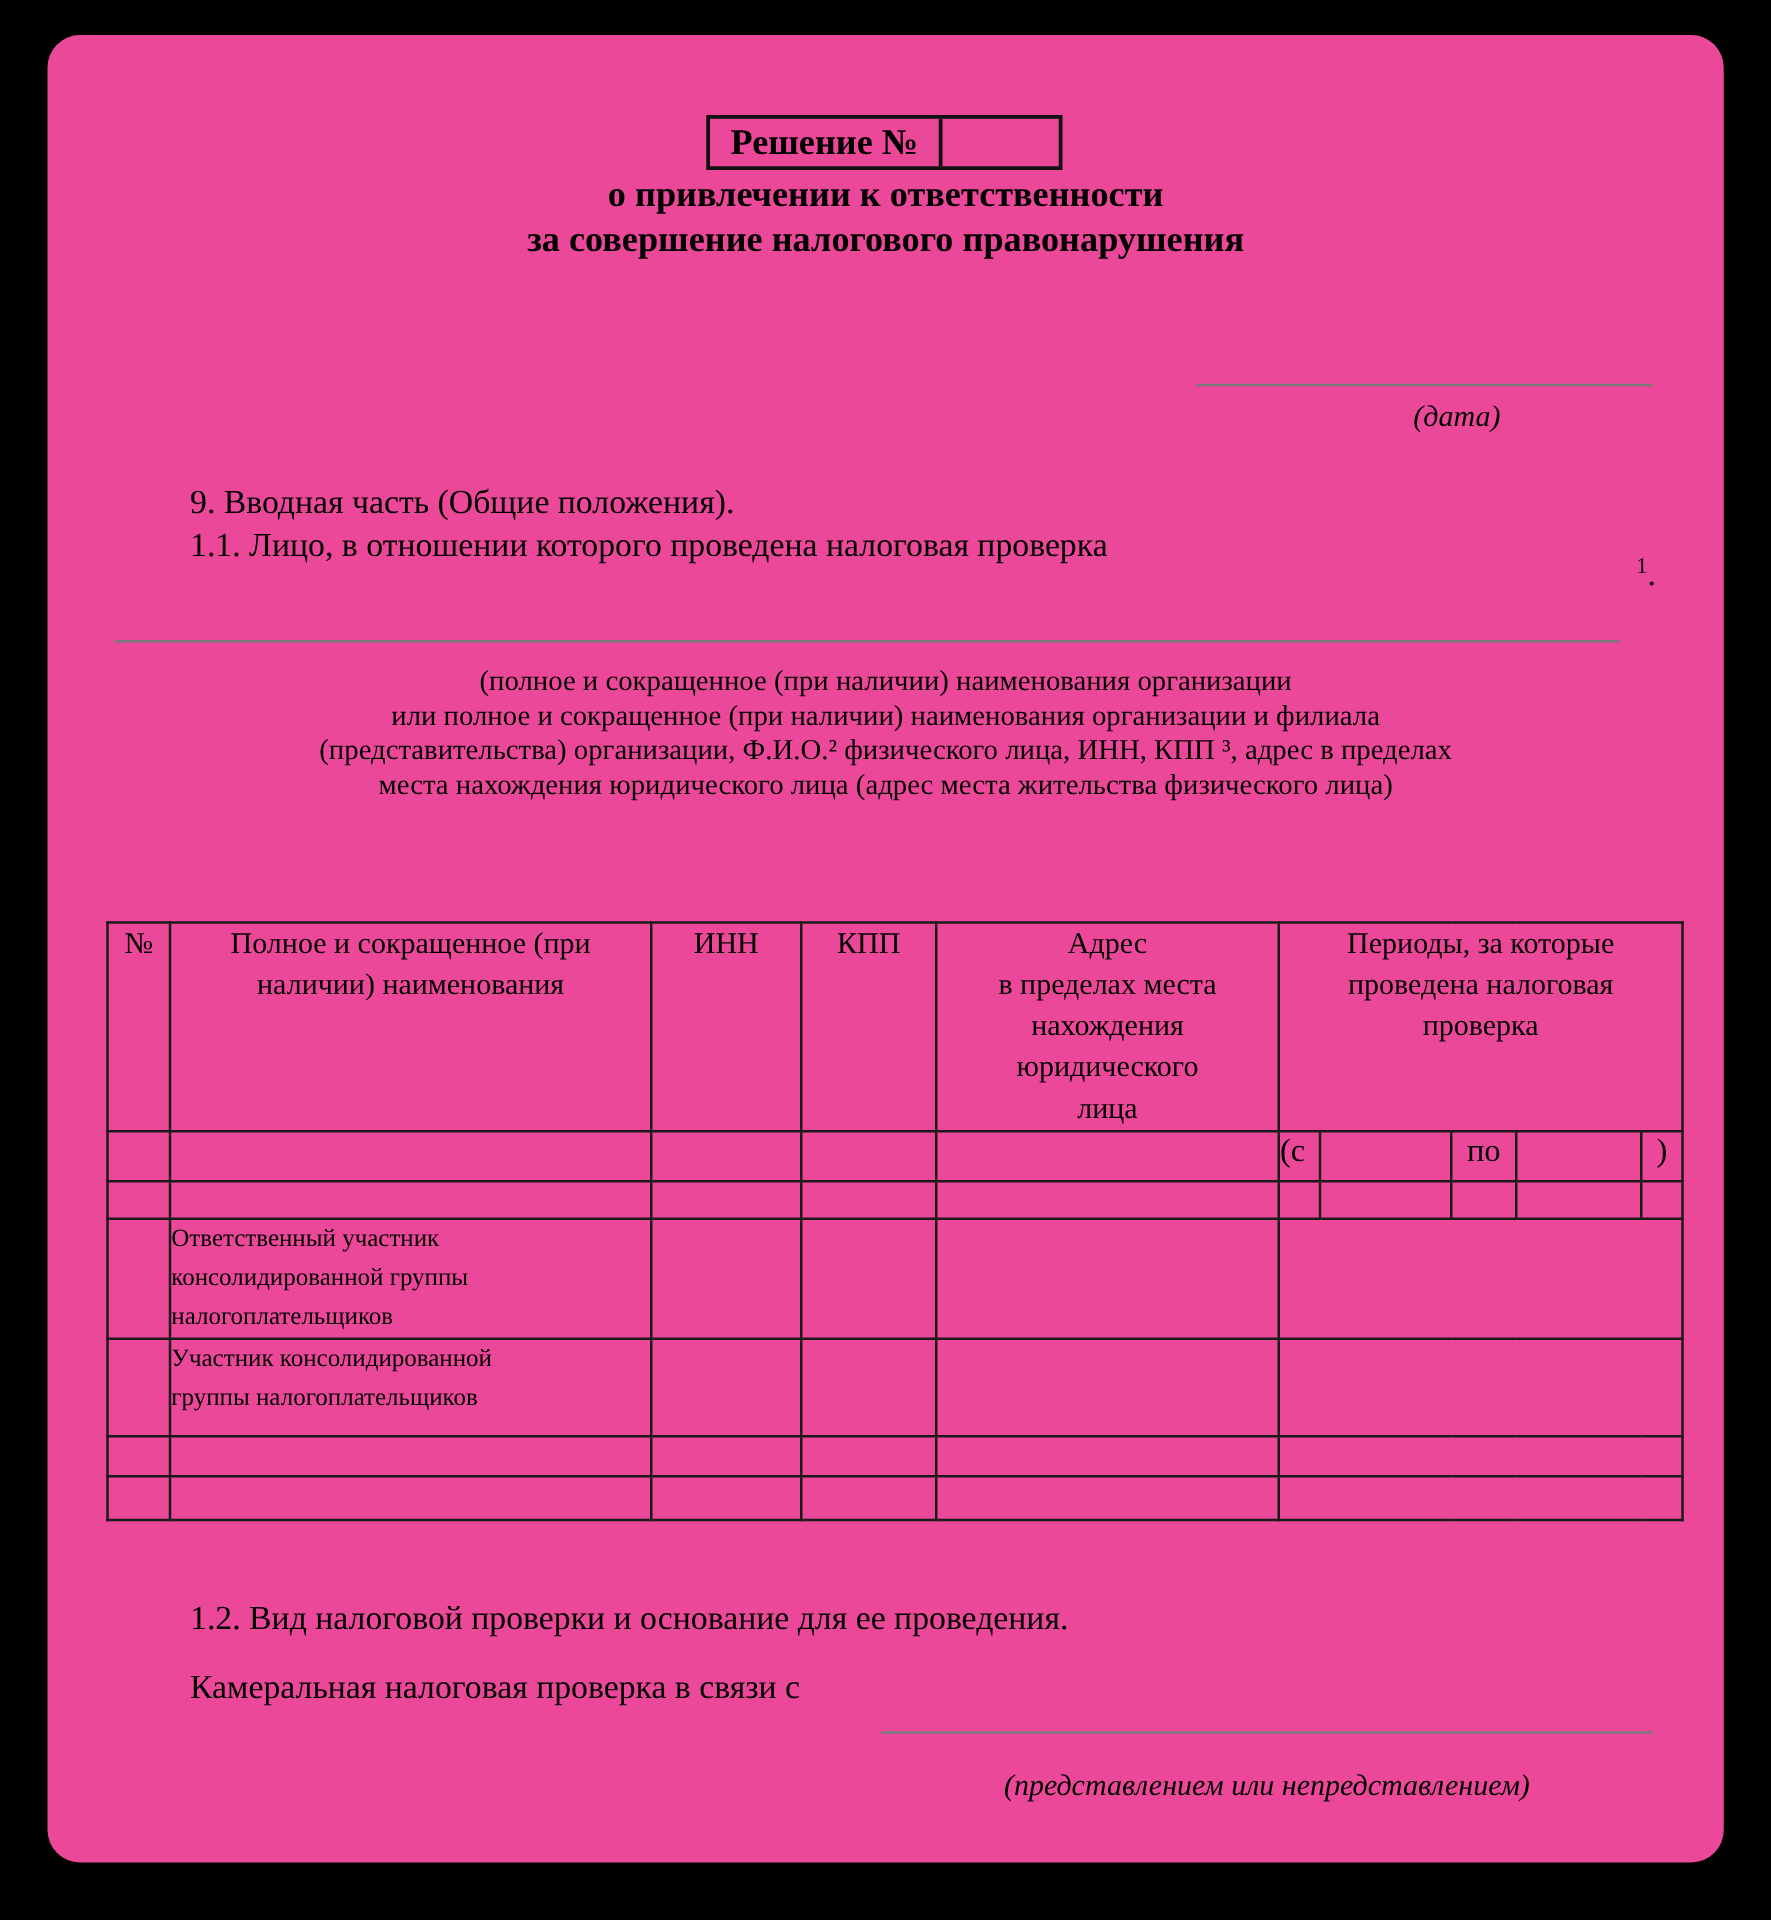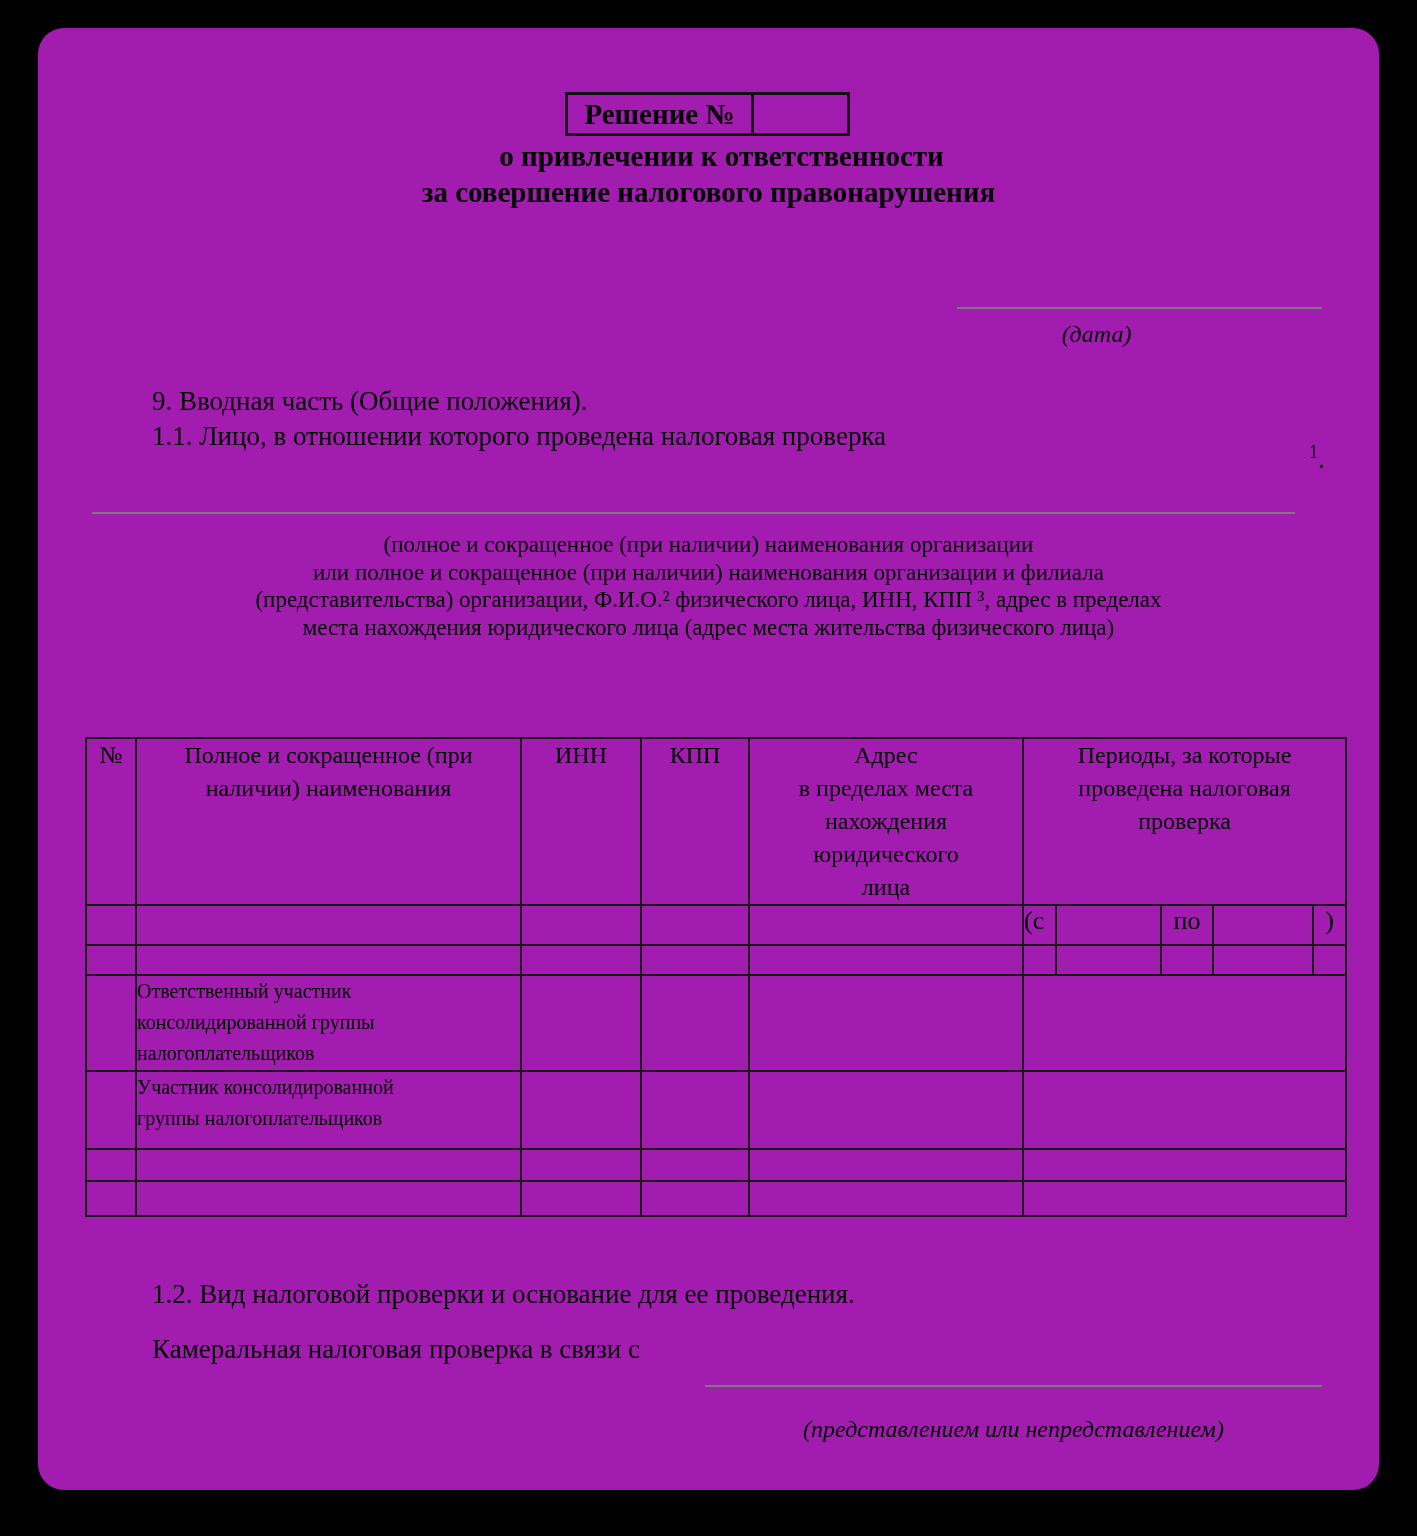--- a/index.html
+++ b/index.html
@@ -7,42 +7,42 @@
     width:1417px;height:1536px;
     background:#000;
     position:relative;
     font-family:"Liberation Serif","DejaVu Serif",serif;
     color:#000;
     overflow:hidden;
   }
   .page{
     position:absolute;left:38px;top:28px;
     width:1341px;height:1462px;
-    background:#a21caf;border-radius:26px;
+    background:#ec4899;border-radius:26px;
   }
   .abs{position:absolute;}
 
   
   .title-box{
     left:527px;top:64px;width:285px;height:44px;
     border:3px solid #111;display:flex;align-items:stretch;box-sizing:border-box;
   }
   .tb-label{
     width:186px;border-right:3px solid #111;box-sizing:border-box;
     font-weight:bold;font-size:29px;line-height:38px;text-align:center;
   }
   .tb-value{flex:1;}
   .subtitle{left:0;width:1341px;text-align:center;font-weight:bold;font-size:29px;line-height:34px;}
-  .subtitle.l2{top:111px;padding-left:13px;}
+  .subtitle.l2{top:111px;}
   .subtitle.l3{top:147px;}
 
   
   .rule{border-top:2px solid #7a7a7a;height:0;}
   .date-rule{left:919px;top:279px;width:365px;}
-  .date-caption{left:876px;top:293px;width:365px;text-align:center;font-style:italic;font-size:24px;}
+  .date-caption{left:945px;top:293px;width:365px;text-align:center;font-style:italic;font-size:24px;}
 
   
   .body-text{font-size:27px;line-height:34px;}
   .s1-heading{left:114px;top:356px;}
   .s1-item{left:114px;top:391px;}
   .fn-mark{left:1271px;top:414px;font-size:27px;}
   .fn-mark sup{font-size:18px;}
   .rule-11{left:54px;top:484px;width:1203px;}
   .blank-caption{
     left:0;top:503px;width:1341px;text-align:center;

